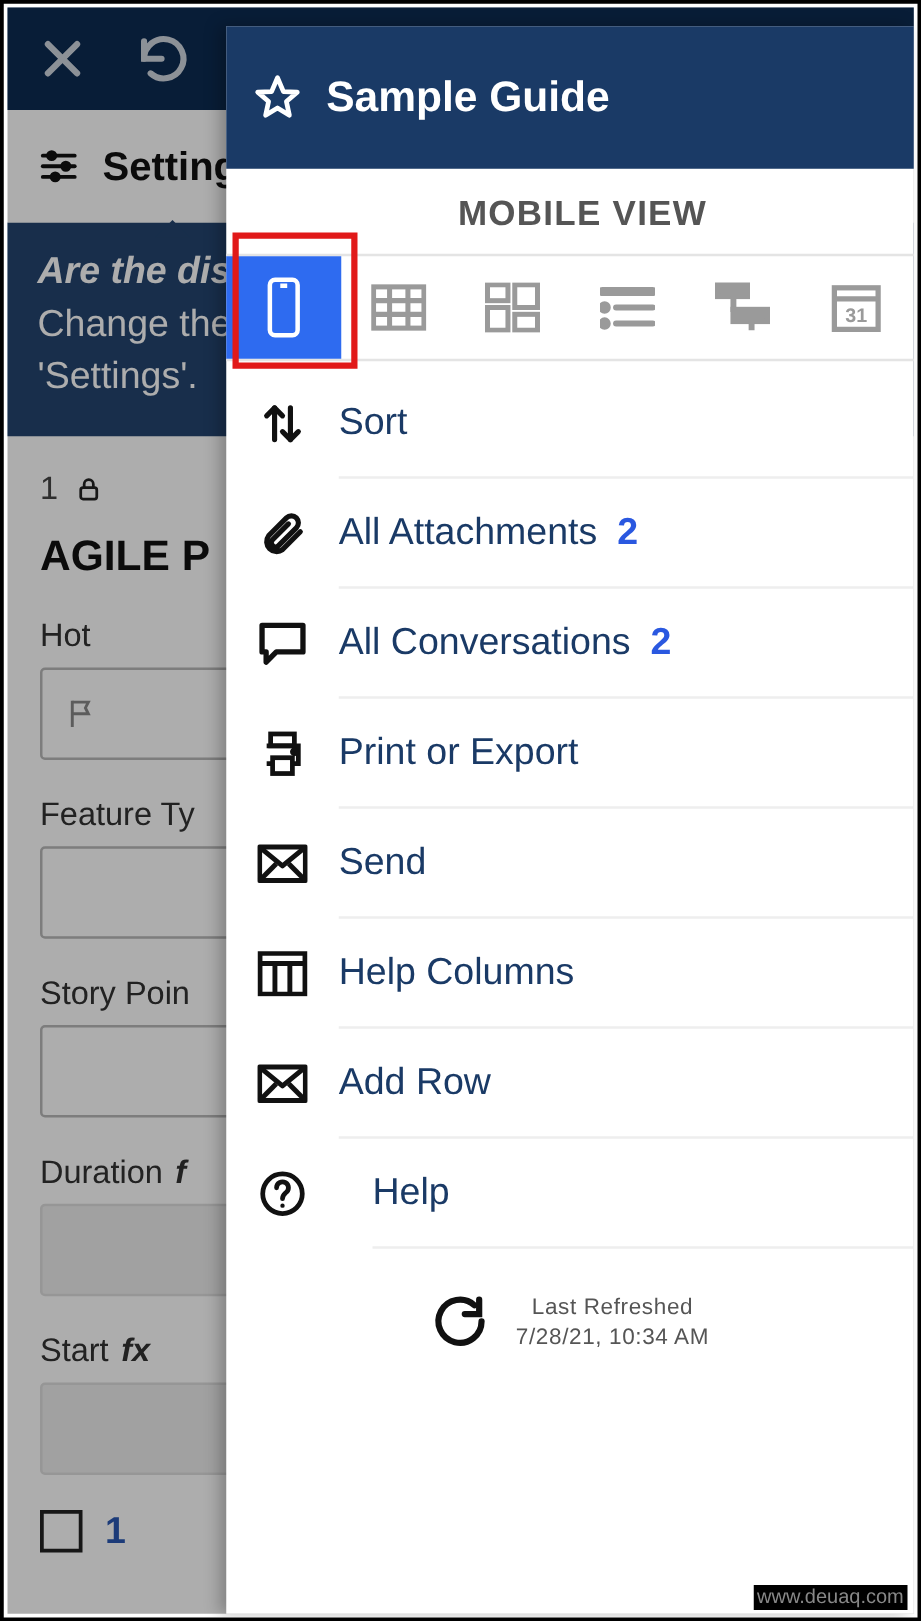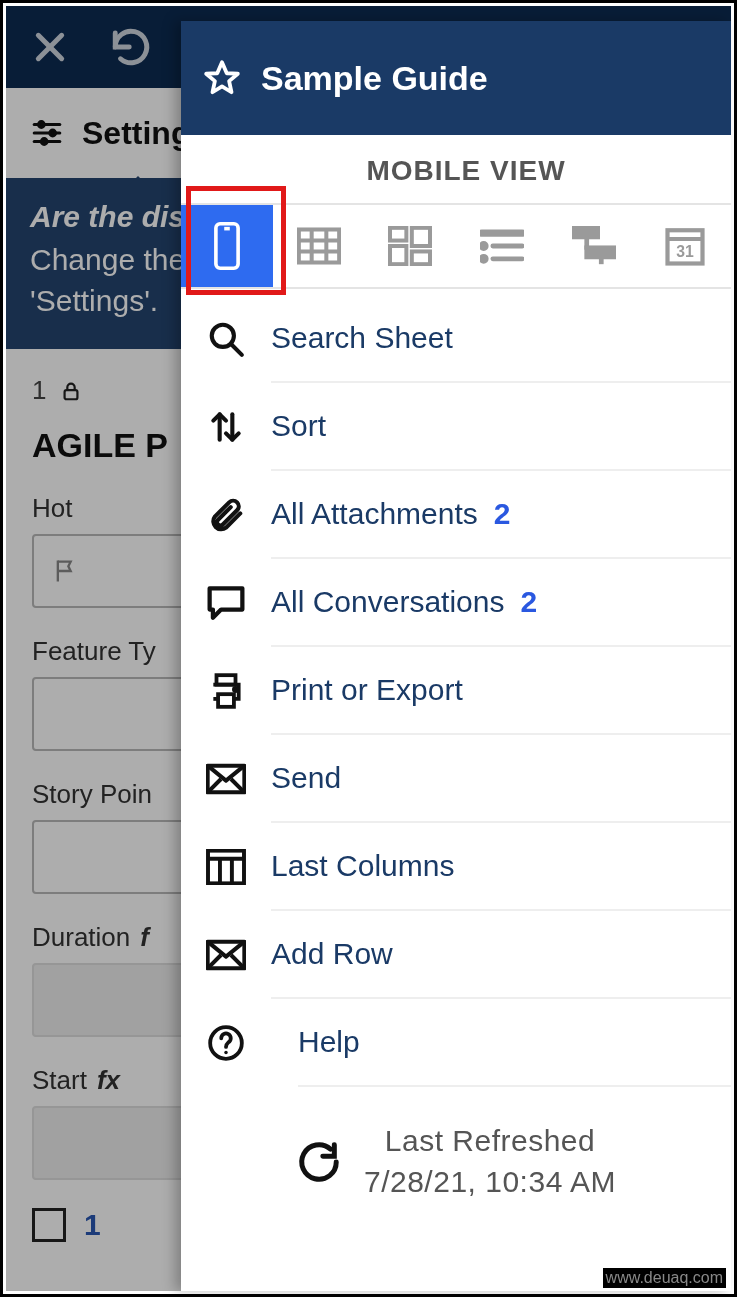--- a/index.html
+++ b/index.html
@@ -38,21 +38,21 @@
   .highlight-box { position: absolute; top: 183px; left: 183px; width: 100px; height: 109px; border: 5px solid #e11919; pointer-events: none; }
 
   .menu { padding: 6px 0 0 0; }
   .menu-row { display:flex; align-items:center; height:88px; }
   .menu-row .mi-icon-wrap { width:90px; display:flex; justify-content:center; flex-shrink:0; }
   .menu-row .mi-content { flex:1; border-bottom:2px solid #eee; height:100%; display:flex; align-items:center; gap:16px; }
   .mi-label { font-size: 30px; color: #1a3a66; font-weight: 500; }
   .mi-badge { font-size: 30px; color: #2a58e0; font-weight: 700; }
 
   .refresh-block { display: flex; align-items: center; justify-content: center; gap: 22px; padding: 34px 0 0; }
-  .refresh-text { text-align: center; color: #555; font-size: 30px; line-height: 1.35; letter-spacing: 0.5px; }
+  .refresh-text { text-align: center; color: #555; font-size: 18px; line-height: 1.35; letter-spacing: 0.5px; }
 
   .watermark { position:absolute; right:8px; bottom:6px; font-size:16px; color:#888; background:#000000; padding:1px 3px; }
 
   
   svg { display: block; }
 </style>
 </head>
 <body>
 
 <div class="bg-layer">
@@ -198,33 +198,20 @@
       <svg width="44" height="42" viewBox="0 0 24 24" fill="none" stroke="#9a9a9a" stroke-width="2.4">
           <rect x="2" y="3" width="20" height="19"></rect>
           <line x1="2" y1="8" x2="22" y2="8"></line>
           <text x="12" y="18.5" font-size="9" text-anchor="middle" fill="#9a9a9a" font-family="Arial" font-weight="700" stroke="none">31</text>
         </svg>
     </div>
   </div>
 
   <div class="menu">
 
-    <div class="menu-row">
-      <div class="mi-icon-wrap">
-          <span>
-        <svg width="38" height="38" viewBox="0 0 24 24" fill="none" stroke="#111" stroke-width="2.6" stroke-linecap="round">
-              <circle cx="10" cy="10" r="7"></circle>
-              <line x1="15" y1="15" x2="22" y2="22"></line>
-            </svg>
-      </span>
-        </div>
-      <div class="mi-content">
-          <span class="mi-label">Search Sheet</span>
-        </div>
-    </div>
 
     <div class="menu-row">
       <div class="mi-icon-wrap">
           <span>
         <svg width="38" height="40" viewBox="0 0 24 24" fill="none" stroke="#111" stroke-width="2.6" stroke-linecap="round" stroke-linejoin="round">
               <line x1="8" y1="4" x2="8" y2="20"></line>
               <polyline points="4 8 8 4 12 8"></polyline>
               <line x1="16" y1="4" x2="16" y2="20"></line>
               <polyline points="12 16 16 20 20 16"></polyline>
             </svg>
@@ -301,21 +288,21 @@
           <span>
         <svg width="40" height="36" viewBox="0 0 24 22" fill="none" stroke="#111" stroke-width="2.4">
               <rect x="1" y="1" width="22" height="20"></rect>
               <line x1="1" y1="6" x2="23" y2="6"></line>
               <line x1="8.3" y1="6" x2="8.3" y2="21"></line>
               <line x1="15.6" y1="6" x2="15.6" y2="21"></line>
             </svg>
       </span>
         </div>
       <div class="mi-content">
-          <span class="mi-label">Last Columns</span>
+          <span class="mi-label">Help Columns</span>
         </div>
     </div>
 
     <div class="menu-row">
       <div class="mi-icon-wrap">
           <span>
         <svg width="40" height="32" viewBox="0 0 24 18" fill="none" stroke="#111" stroke-width="2.4" stroke-linejoin="round">
               <rect x="1" y="1" width="22" height="16"></rect>
               <polyline points="1 1 12 10 23 1"></polyline>
               <line x1="1" y1="17" x2="9" y2="9"></line>

